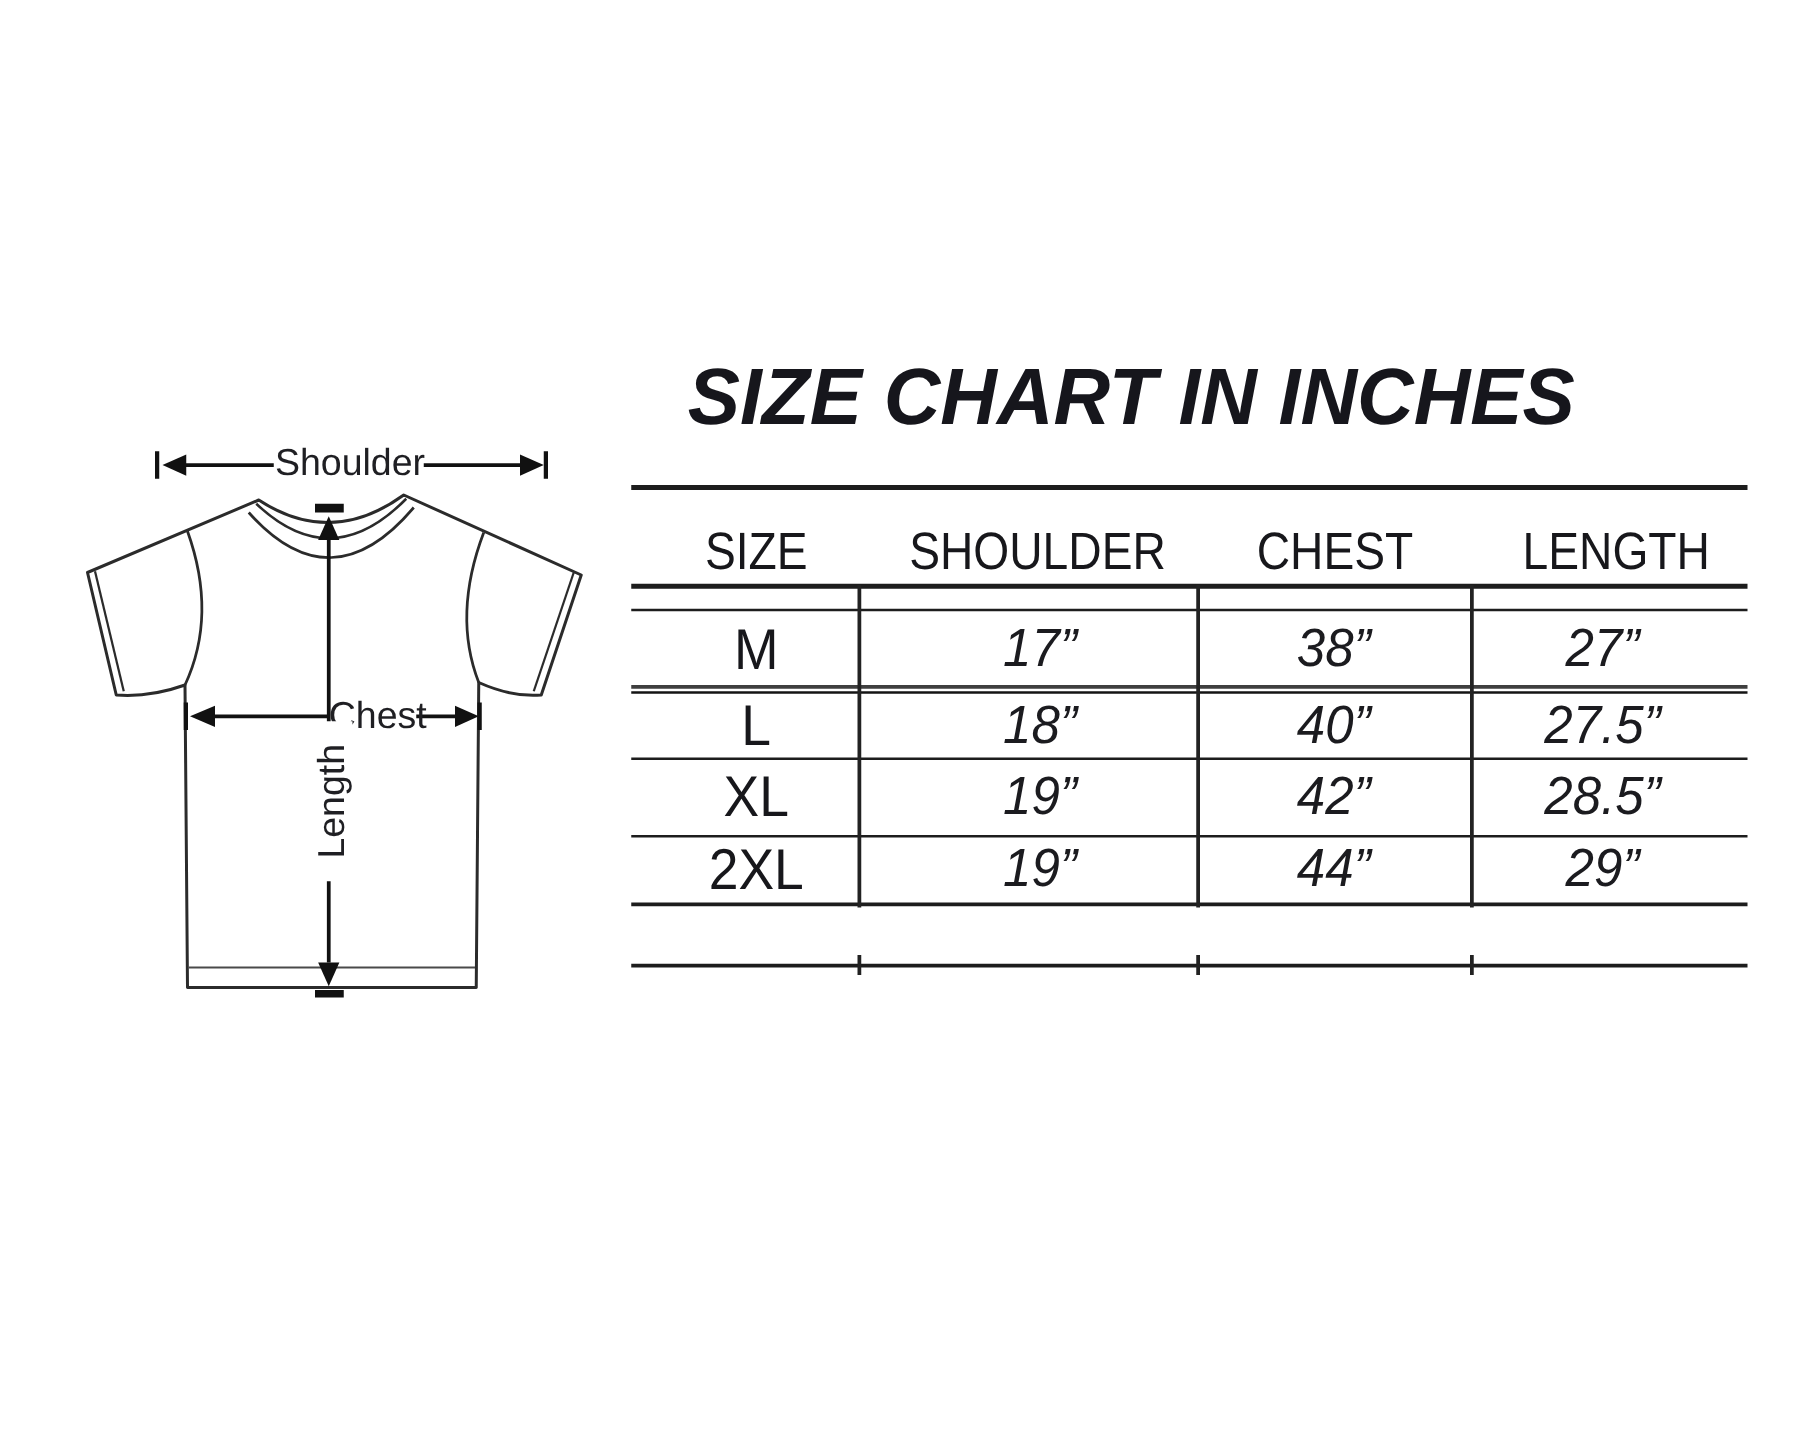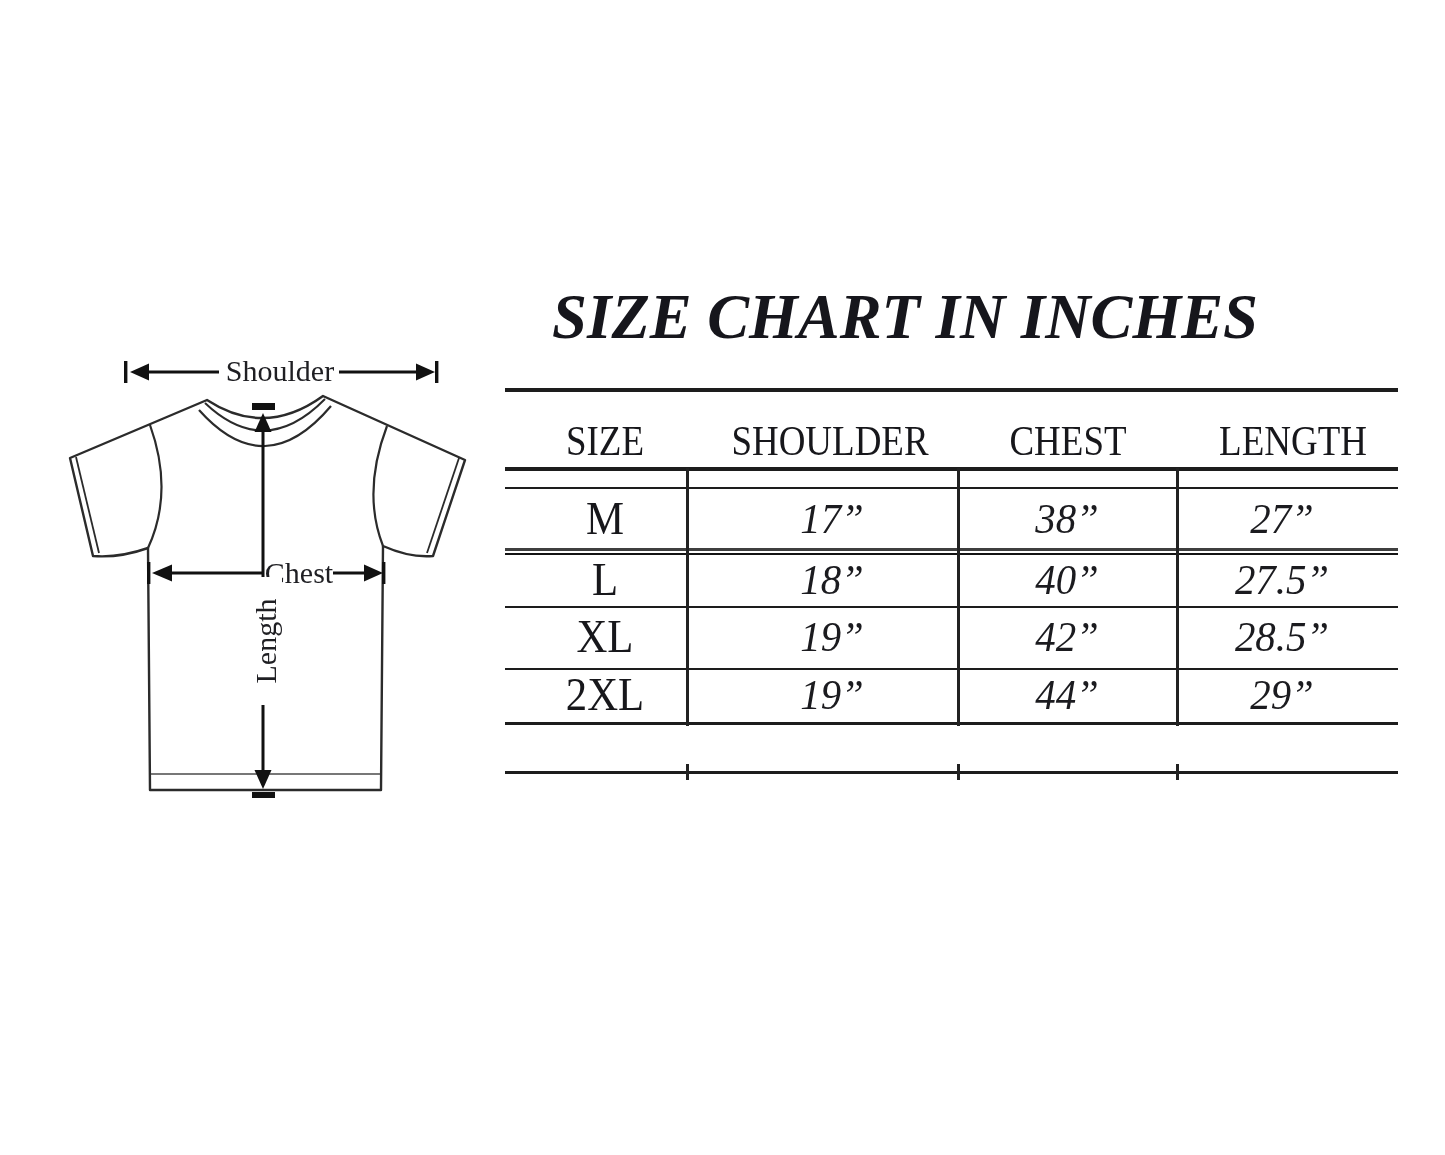--- a/index.html
+++ b/index.html
@@ -1,18 +1,18 @@
 <!DOCTYPE html>
 <html><head>
 <meta charset="utf-8">
 <style>
   html,body { margin:0; padding:0; background:#ffffff; }
   .canvas {
     position:relative; width:1445px; height:831px; background:#ffffff;
-    font-family:Liberation Serif, serif; color:#1a1a1a; overflow:hidden;
+    font-family:Liberation Sans, sans-serif; color:#1a1a1a; overflow:hidden;
   }
   .title {
     position:absolute; left:541px; top:286px; width:728px; height:62px;
     margin:0; font-size:64px; line-height:62px; font-weight:bold; font-style:italic;
     text-align:center; white-space:nowrap; color:#16161c; letter-spacing:0px;
     transform:scaleX(0.98); transform-origin:center;
   }
   
   .hline { position:absolute; left:505px; width:893px; background:#1d1d1d; }
   .vline { position:absolute; width:3px; background:#222; }

